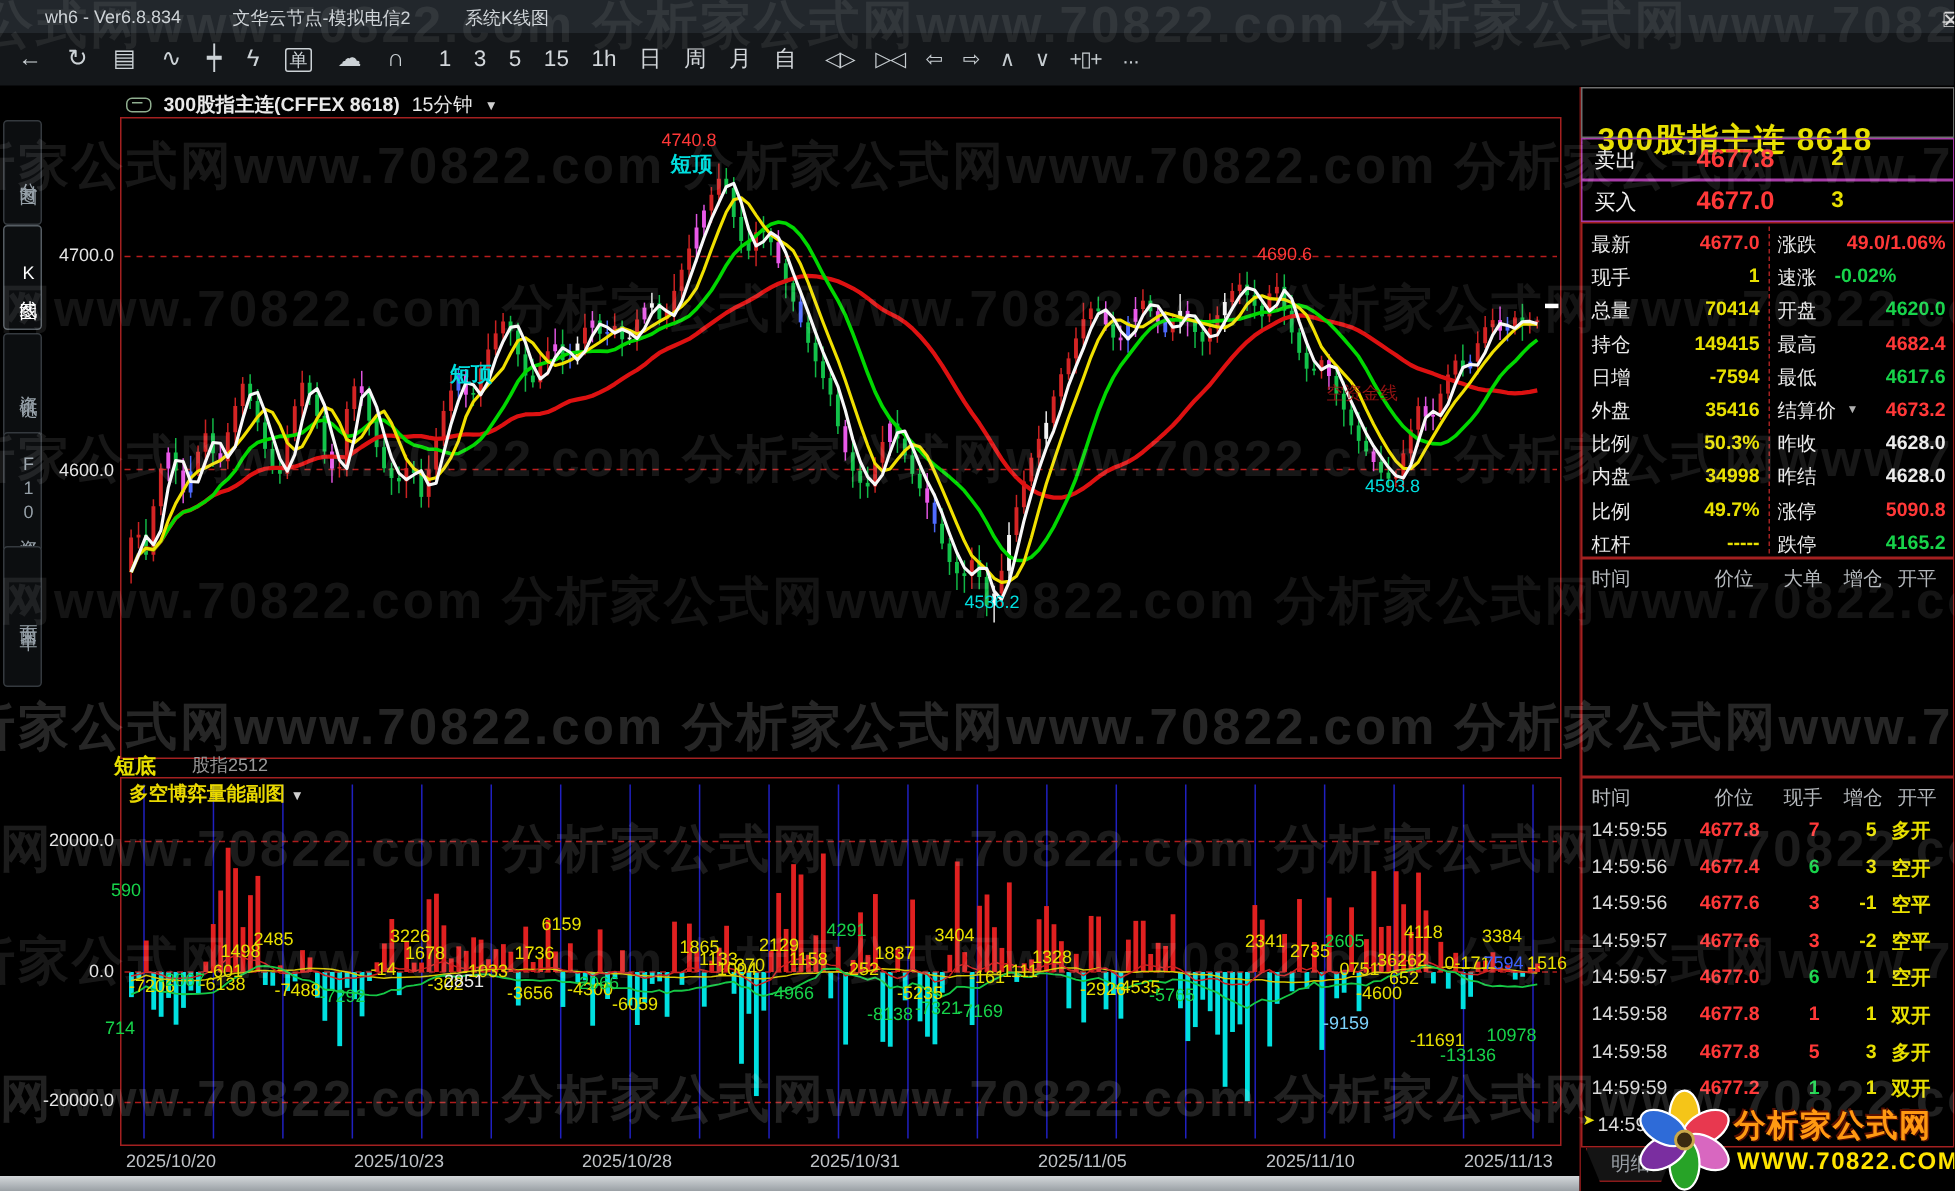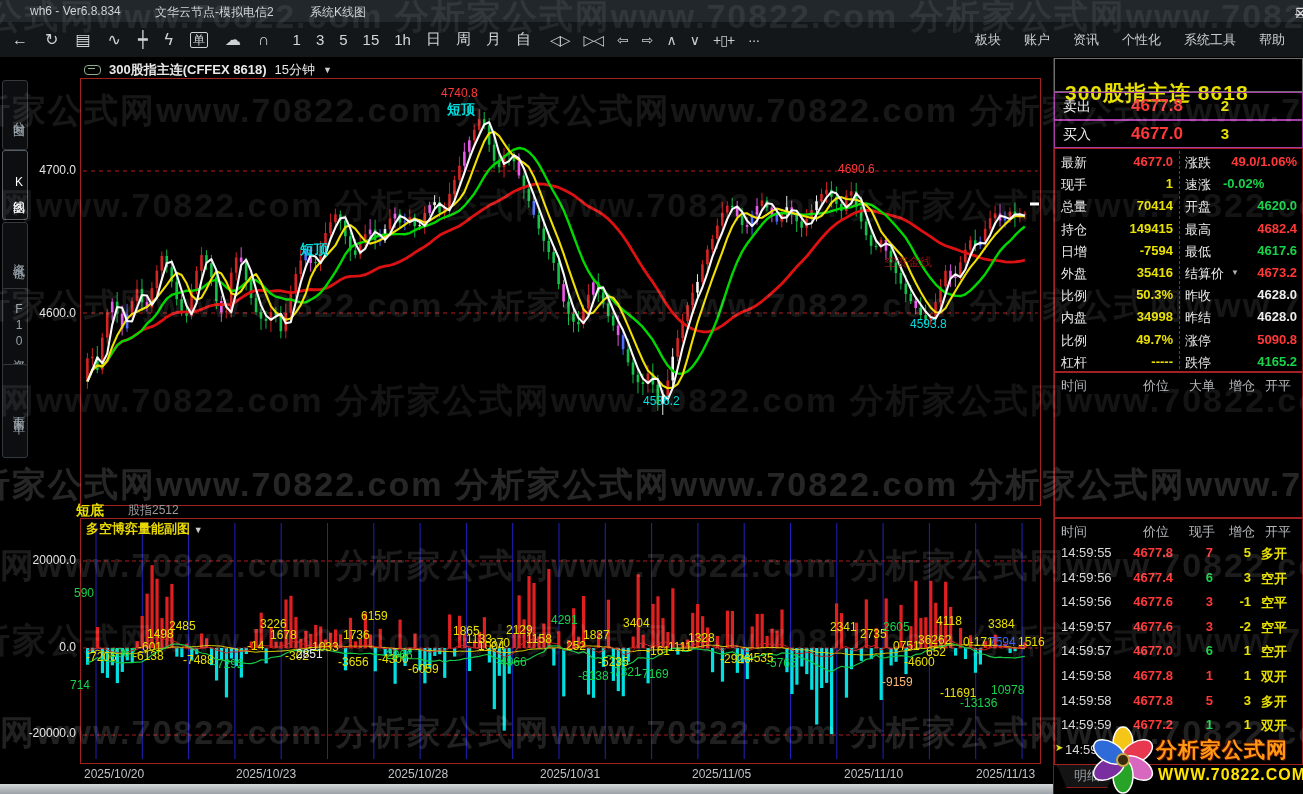--- a/index.html
+++ b/index.html
@@ -97,28 +97,20 @@
       </div>
   <div id="tb-nav" style="display:flex;align-items:center;margin-left:4px;">
         <span class="nv">◁▷</span>
         <span class="nv">▷◁</span>
         <span class="nv">⇦</span>
         <span class="nv">⇨</span>
         <span class="nv">∧</span>
         <span class="nv">∨</span>
         <span class="nv">+▯+</span>
         <span class="nv">···</span>
-      </div>
-  <div class="menu" id="menu">
-        <span>板块</span>
-        <span>账户</span>
-        <span>资讯</span>
-        <span>个性化</span>
-        <span>系统工具</span>
-        <span>帮助</span>
       </div>
 </div>
 
 <div id="sidebar">
       <div class="stab" style="top: 80px; height: 56px;">分时图</div>
       <div class="stab active" style="top: 150px; height: 56px;">K线图</div>
       <div class="stab" style="top: 222px; height: 56px;">资讯链</div>
       <div class="stab" style="top: 288px; height: 66px;">F10资料</div>
       <div class="stab" style="top: 364px; height: 80px;">页面下单</div>
     </div>
@@ -963,21 +955,21 @@
       <span class="an" style="left: 308px; top: 640px; color: rgb(232, 224, 0);">-1033</span>
       <span class="an" style="left: 338px; top: 655px; color: rgb(232, 224, 0);">-3656</span>
       <span class="an" style="left: 343px; top: 628px; color: rgb(232, 224, 0);">1736</span>
       <span class="an" style="left: 361px; top: 609px; color: rgb(232, 224, 0);">6159</span>
       <span class="an" style="left: 378px; top: 652px; color: rgb(232, 224, 0);">-4300</span>
       <span class="an" style="left: 386px; top: 648px; color: rgb(23, 211, 74);">2066</span>
       <span class="an" style="left: 408px; top: 662px; color: rgb(232, 224, 0);">-6059</span>
       <span class="an" style="left: 453px; top: 624px; color: rgb(232, 224, 0);">1865</span>
       <span class="an" style="left: 466px; top: 632px; color: rgb(232, 224, 0);">1133</span>
       <span class="an" style="left: 478px; top: 639px; color: rgb(232, 224, 0);">1004</span>
-      <span class="an" style="left: 496px; top: 655px; color: rgb(23, 211, 74);">-4966</span>
+      <span class="an" style="left: 496px; top: 655px; color: rgb(23, 211, 74); padding-left: 16px;">-4966</span>
       <span class="an" style="left: 490px; top: 636px; color: rgb(232, 224, 0);">370</span>
       <span class="an" style="left: 506px; top: 623px; color: rgb(232, 224, 0);">2129</span>
       <span class="an" style="left: 526px; top: 632px; color: rgb(232, 224, 0);">1158</span>
       <span class="an" style="left: 551px; top: 613px; color: rgb(23, 211, 74);">4291</span>
       <span class="an" style="left: 566px; top: 639px; color: rgb(232, 224, 0);">252</span>
       <span class="an" style="left: 583px; top: 628px; color: rgb(232, 224, 0);">1837</span>
       <span class="an" style="left: 598px; top: 655px; color: rgb(232, 224, 0);">-5235</span>
       <span class="an" style="left: 610px; top: 665px; color: rgb(23, 211, 74);">-7321</span>
       <span class="an" style="left: 578px; top: 669px; color: rgb(23, 211, 74);">-8138</span>
       <span class="an" style="left: 623px; top: 616px; color: rgb(232, 224, 0);">3404</span>
@@ -988,21 +980,21 @@
       <span class="an" style="left: 720px; top: 652px; color: rgb(232, 224, 0);">-2926</span>
       <span class="an" style="left: 743px; top: 651px; color: rgb(232, 224, 0);">-4535</span>
       <span class="an" style="left: 766px; top: 656px; color: rgb(23, 211, 74); text-align: center;">-5765</span>
       <span class="an" style="left: 830px; top: 620px; color: rgb(232, 224, 0);">2341</span>
       <span class="an" style="left: 860px; top: 627px; color: rgb(232, 224, 0);">2735</span>
       <span class="an" style="left: 883px; top: 620px; color: rgb(23, 211, 74);">2605</span>
       <span class="an" style="left: 893px; top: 639px; color: rgb(232, 224, 0);">0751</span>
       <span class="an" style="left: 918px; top: 633px; color: rgb(232, 224, 0);">36262</span>
       <span class="an" style="left: 926px; top: 645px; color: rgb(232, 224, 0);">652</span>
       <span class="an" style="left: 904px; top: 655px; color: rgb(232, 224, 0);">-4600</span>
-      <span class="an" style="left: 882px; top: 675px; color: #fdba74;">-9159</span>
+      <span class="an" style="left: 882px; top: 675px; color: #7dd3fc;">-9159</span>
       <span class="an" style="left: 936px; top: 614px; color: rgb(232, 224, 0);">4118</span>
       <span class="an" style="left: 963px; top: 635px; color: rgb(232, 224, 0);">0-171</span>
       <span class="an" style="left: 989px; top: 635px; color: rgb(61, 98, 255);">7594</span>
       <span class="an" style="left: 988px; top: 617px; color: rgb(232, 224, 0);">3384</span>
       <span class="an" style="left: 940px; top: 686px; color: rgb(232, 224, 0);">-11691</span>
       <span class="an" style="left: 991px; top: 683px; color: rgb(23, 211, 74);">10978</span>
       <span class="an" style="left: 960px; top: 696px; color: rgb(23, 211, 74);">-13136</span>
       <span class="an" style="left: 70px; top: 678px; color: rgb(23, 211, 74);">714</span>
       <span class="an" style="left: 1018px; top: 635px; color: rgb(232, 224, 0);">1516</span>
     </div>

